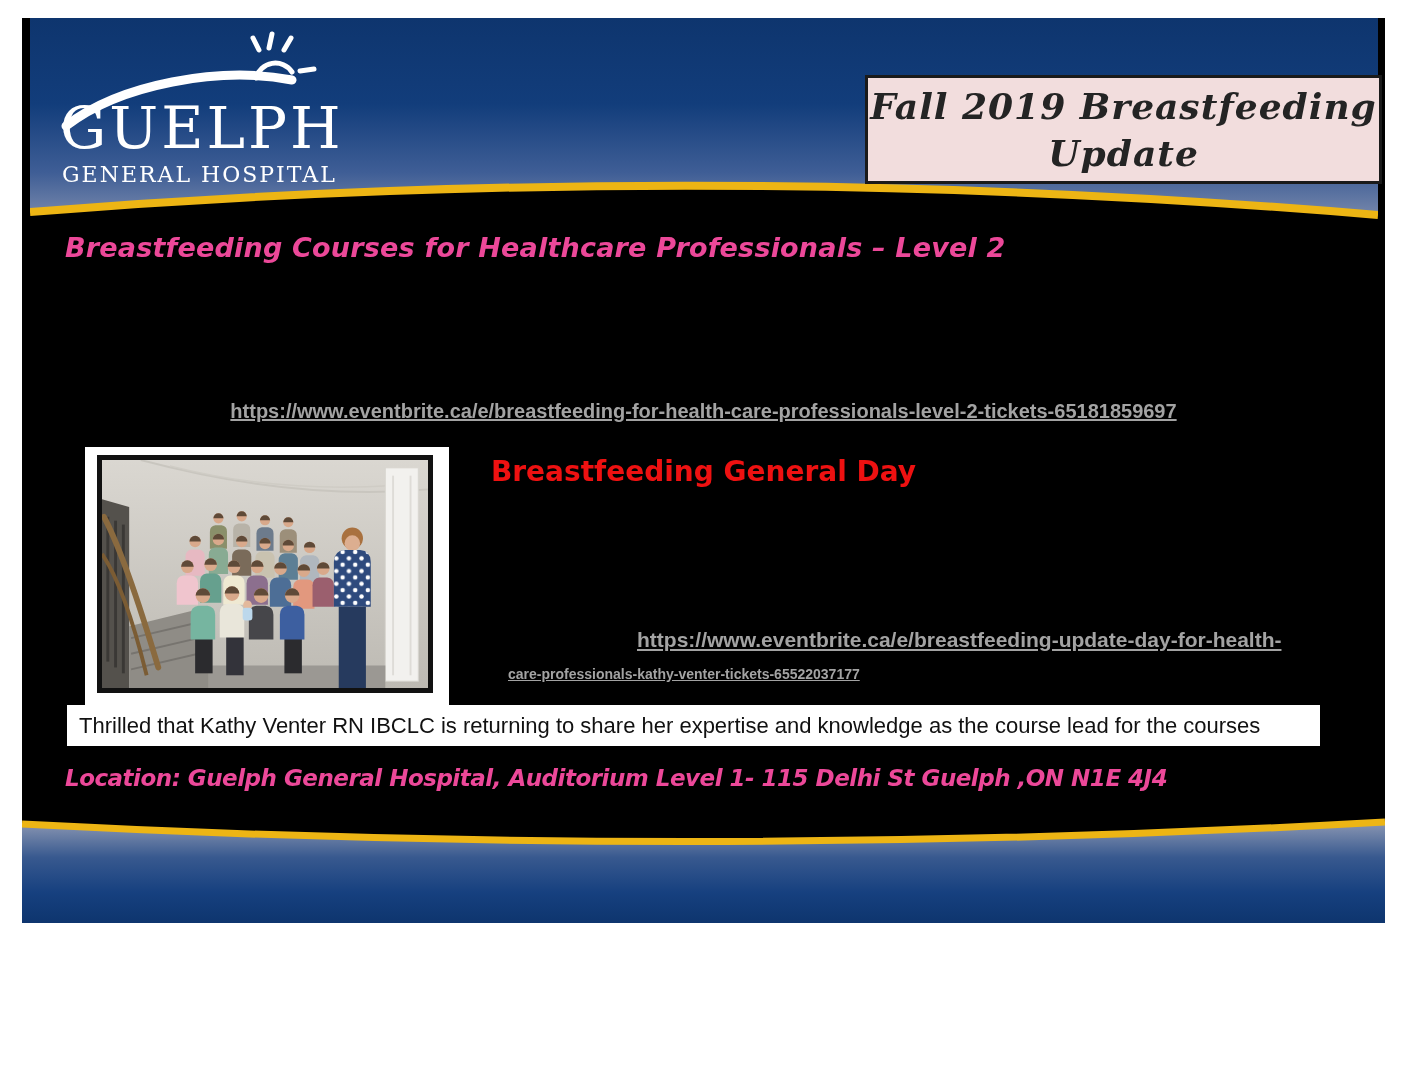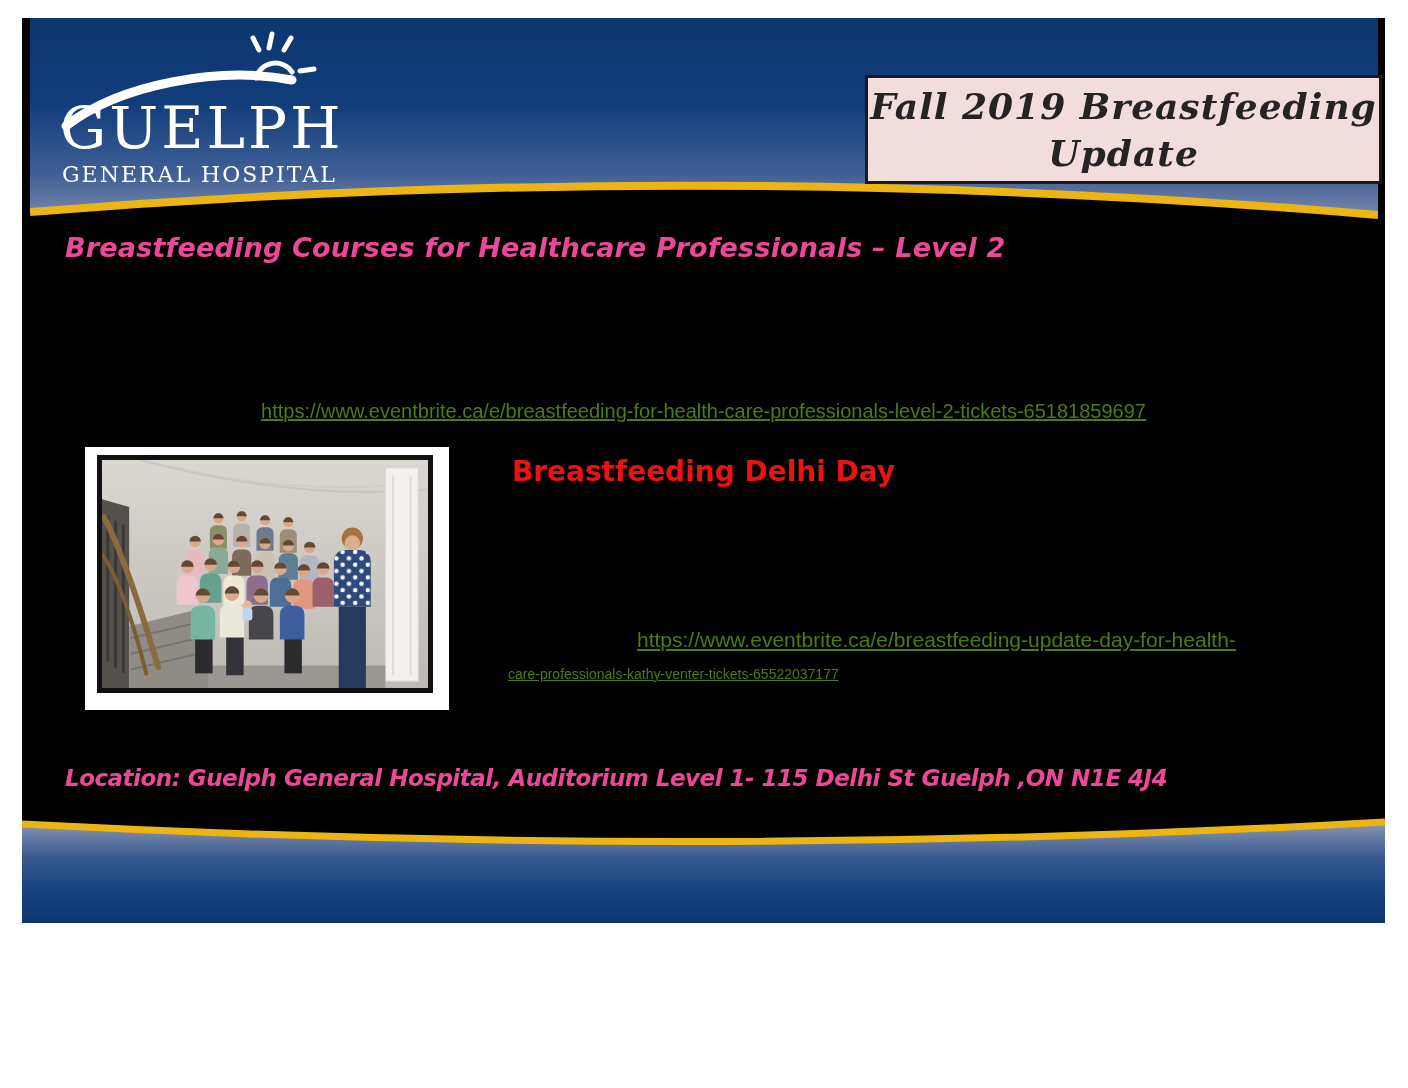--- a/index.html
+++ b/index.html
@@ -18,21 +18,21 @@
       font-family:"DejaVu Serif",serif;font-style:italic;font-weight:bold;
       font-size:36px;line-height:1.3;color:#242424;letter-spacing:1px;margin-left:28px;}
 
   .h-blue{position:absolute;font-weight:bold;color:#ec4899;white-space:nowrap;
       font-family:"DejaVu Sans",sans-serif;font-style:italic;}
   .h-level2{left:43px;top:214px;font-size:27px;letter-spacing:0.2px;}
   .h-red{position:absolute;left:0;top:437px;width:100%;text-align:center;font-weight:bold;
       color:#ee1111;font-size:28px;white-space:nowrap;font-family:"DejaVu Sans",sans-serif;}
   .h-loc{left:43px;top:747px;font-size:23px;letter-spacing:-0.5px;}
 
-  .link{color:#4d7c0f;font-family:"Liberation Sans",sans-serif;font-weight:normal;
+  .link{color:#a3a3a3;font-family:"Liberation Sans",sans-serif;font-weight:bold;
       text-decoration:underline;white-space:nowrap;cursor:pointer;}
   .linkrow1{position:absolute;left:0;top:381px;width:100%;text-align:center;font-size:20px;}
   .l2a{position:absolute;left:615px;top:610px;font-size:21px;}
   .l2b{position:absolute;left:486px;top:648px;font-size:14px;}
   .email{position:absolute;left:0;top:832px;width:1306px;text-align:center;font-size:17px;}
 
   .photo-card{position:absolute;left:63px;top:429px;width:364px;height:263px;background:#ffffff;}
   .photo-frame{position:absolute;left:12px;top:8px;width:336px;height:238px;
       border:5px solid #111111;box-sizing:border-box;background:#cfccc6;}
   .photo-frame svg{display:block;width:100%;height:100%;}
@@ -151,25 +151,26 @@
             <circle cx="0" cy="-24" r="11" fill="#a9713f"></circle>
             <circle cx="0" cy="-19" r="8" fill="#dcae90"></circle>
             <path d="M-19,46 L-19,0 Q-19,-11 -8,-12 L8,-12 Q19,-11 19,0 L19,46 Z" fill="#2e4a7d"></path>
             <path d="M-19,46 L-19,0 Q-19,-11 -8,-12 L8,-12 Q19,-11 19,0 L19,46 Z" fill="url(#dots)"></path>
             <rect x="-14" y="46" width="28" height="90" fill="#263a5e"></rect>
           </g>
         </svg>
       </div>
     </div>
 
-    <div class="h-red">Breastfeeding Delhi Day</div>
+    <div class="h-red">Breastfeeding General Day</div>
 
     <a class="link l2a">https://www.eventbrite.ca/e/breastfeeding-update-day-for-health-</a>
     <a class="link l2b">care-professionals-kathy-venter-tickets-65522037177</a>
 
+    <div class="note-strip">Thrilled that Kathy Venter RN IBCLC is returning to share her expertise and knowledge as the course lead for the courses</div>
 
     <div class="h-blue h-loc">Location: Guelph General Hospital, Auditorium Level 1- 115 Delhi St Guelph ,ON N1E 4J4</div>
 
     <a class="link email">msherratt@gghorg.ca</a>
 
     <svg class="footer-curve" viewBox="0 0 1363 105" preserveAspectRatio="none">
       <defs>
         <linearGradient id="footg" x1="0" y1="0" x2="0" y2="1">
           <stop offset="0" stop-color="#8b97b3"></stop>
           <stop offset="0.35" stop-color="#38598f"></stop>

